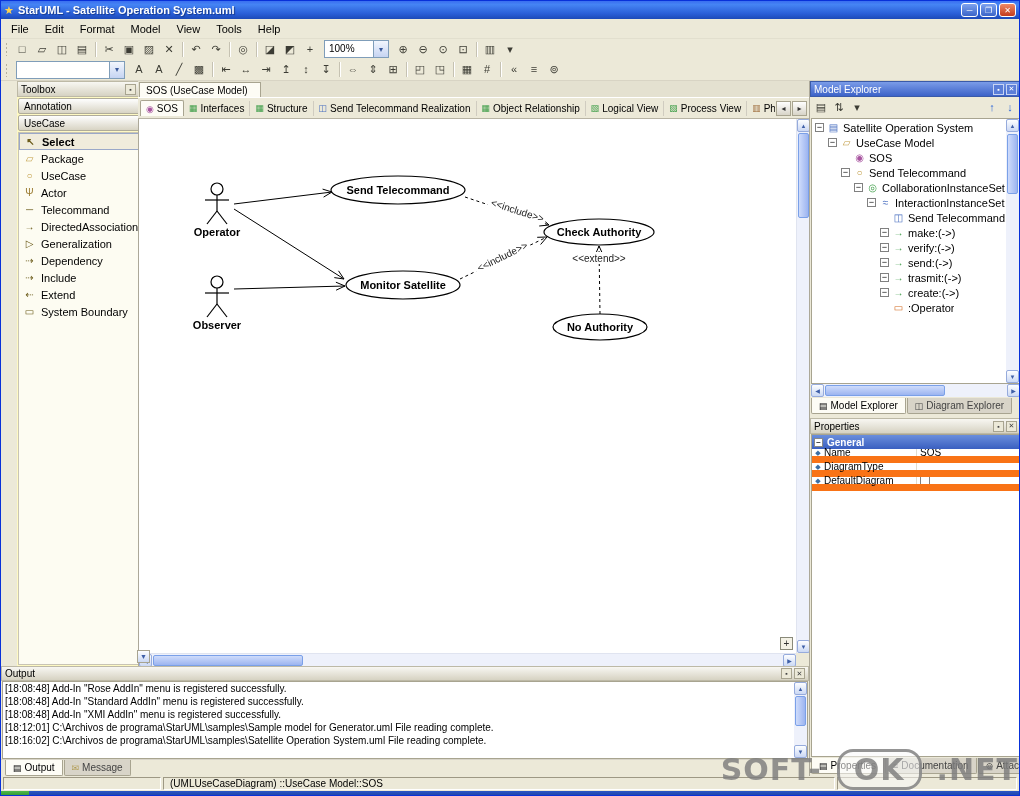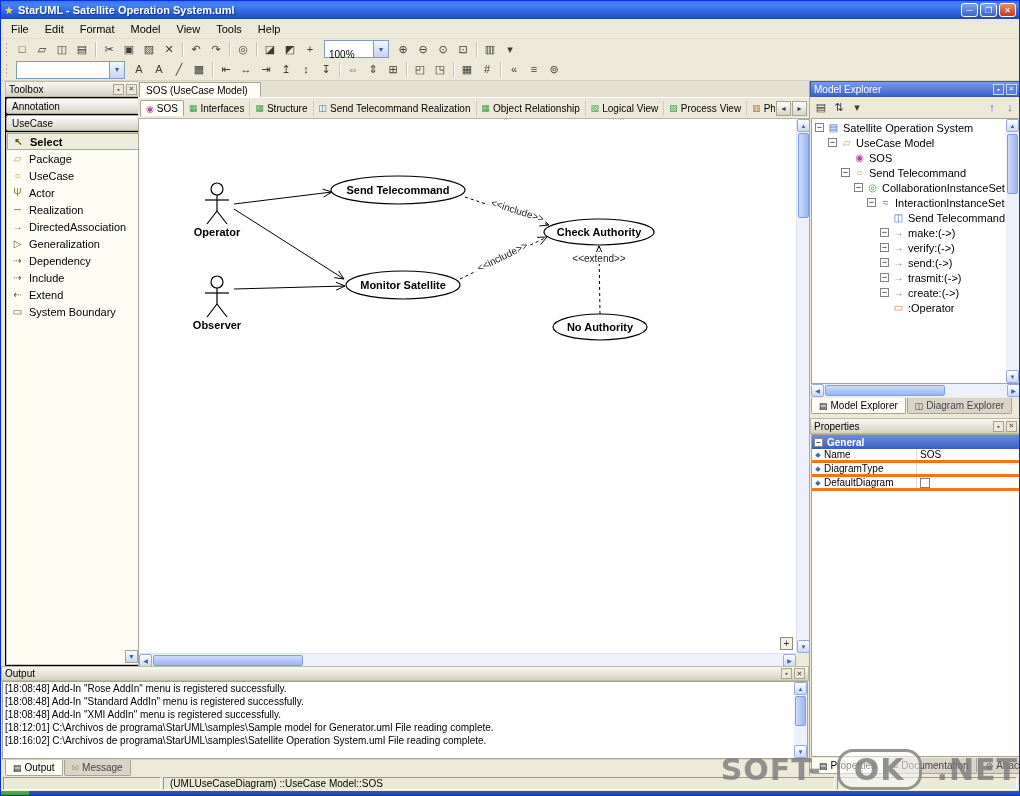--- a/index.html
+++ b/index.html
@@ -19,31 +19,31 @@
   #tb2{position:absolute;left:0;top:58px;width:100%;height:22px;border-bottom:1px solid #d8d4c4}
   #tb1,#tb2{display:flex;align-items:center;background:#ece9d8;padding-left:3px}
   .grip{width:3px;height:14px;margin:0 4px 0 1px;background:radial-gradient(circle,#b5b19e 35%,rgba(0,0,0,0) 40%);background-size:3px 4px}
   .tb-group{display:inline-flex;align-items:center}
   .tb-group.right{margin-left:auto}
   .tb-btn{width:20px;height:17px;display:inline-flex;align-items:center;justify-content:center;border:1px solid rgba(0,0,0,0);border-radius:2px;color:#3c3c34}
   .tb-btn.sm{width:18px;height:16px}
   .tb-glyph{font-size:11px;line-height:1}
   .tb-sep{width:1px;height:15px;background:#c6c2b2;margin:0 3px;box-shadow:1px 0 0 #fff}
   .combo{display:inline-flex;align-items:stretch;height:18px;background:#fff;border:1px solid #7f9db9;margin:0 4px}
-  .combo-val{padding:8px 4px;min-width:48px;font-size:10px}
+  .combo-val{padding:2px 4px;min-width:48px;font-size:10px}
   .combo.wide .combo-val{min-width:92px}
   .combo-arrow{width:15px;background:linear-gradient(#f2f6fd,#c6d4f2);border-left:1px solid #7f9db9;display:flex;align-items:center;justify-content:center;font-size:8px;color:#3a5a9c}
   
   .panel-caption{height:16px;display:flex;align-items:center;justify-content:space-between;padding:0 3px;background:linear-gradient(#f8f7f2,#d6d2c2);border:1px solid #bdb9a6;font-size:10px}
   .panel-caption.blue{background:linear-gradient(#7b9ce8,#3c62c8);color:#fff;border-color:#3a5aa8}
   .cap-btns{display:flex}
   .cap-btn{width:11px;height:11px;margin-left:2px;border:1px solid #a8a490;background:#ece9d8;color:#444;display:inline-flex;align-items:center;justify-content:center;font-size:7px}
   .panel-caption.blue .cap-btn{background:#5b7ed8;border-color:#c8d4f4;color:#fff}
   
-  #toolbox{position:absolute;left:4px;top:80px;width:137px;height:585px;background:#000000;border-right:1px solid #aca899}
+  #toolbox{position:absolute;left:16px;top:80px;width:137px;height:585px;background:#fef9c3;border-right:1px solid #aca899}
   .tbx-group{height:16px;display:flex;align-items:center;padding:0 5px;margin:1px 1px 0 1px;background:linear-gradient(#fefefe,#d8d4c4);border:1px solid #b0ac9a;border-radius:2px;font-size:10px}
   .tbx-list{position:absolute;left:1px;right:1px;top:51px;bottom:1px;background:#fdfcf2;border:1px solid #c8c4b4;overflow:hidden}
   .tbx-item{height:17px;display:flex;align-items:center;padding-left:4px;gap:5px;white-space:nowrap}
   .tbx-item.active{background:#f0ecdc;border:1px solid #9aa8c8;font-weight:bold}
   .tbx-ico{width:13px;text-align:center;font-size:10px;color:#6a5a18}
   .tbx-scroll{position:absolute;right:3px;bottom:3px;width:13px;height:13px;border:1px solid #a8a490;background:linear-gradient(#fdfeff,#cbd8f4);display:flex;align-items:center;justify-content:center;font-size:7px;color:#3e5fa8;z-index:5}
   
   #canvas-col{position:absolute;left:137px;top:80px;width:671px;height:585px;display:flex;flex-direction:column}
   .doc-tab-row{height:17px;background:#e4e1d0;display:flex;align-items:flex-end;padding-left:1px;border-bottom:1px solid #fff}
   .doc-tab{background:#fdfcf5;border:1px solid #a8a490;border-bottom:none;padding:1px 12px 1px 6px;font-size:10px;height:15px;display:flex;align-items:center}
@@ -80,21 +80,21 @@
   .tree-ico{flex:0 0 13px;text-align:center;font-size:10px;margin-right:3px}
   .tree-label{font-size:11px;overflow:hidden}
   .me-tree-wrap .sb-v{top:0;right:0;bottom:0;width:13px}
   .me-hscroll{left:1px;right:1px;top:303px;height:13px}
   .me-tabs{position:absolute;left:1px;right:1px;top:316px;height:19px;display:flex;align-items:flex-start;padding-top:1px;background:#ece9d8}
   .props-caption{position:absolute;left:0;right:0;top:337px}
   .props-body{position:absolute;left:1px;right:1px;top:353px;bottom:19px;background:#fff;border:1px solid #a8a490;overflow:hidden}
   .pg-title{height:16px;display:flex;align-items:center;padding:0 4px;font-weight:bold;font-size:10px;background:#f4f2e6;border-bottom:1px solid #d8d4c8}
   .pg-section{height:14px;display:flex;align-items:center;gap:4px;padding-left:2px;background:linear-gradient(#6a8edc,#3a5fc0);color:#fff;font-size:10px;font-weight:bold}
   .pg-exp{width:9px;height:9px;background:#fff;color:#333;border:1px solid #888;font-size:8px;line-height:7px;text-align:center}
-  .pg-row{height:14px;display:flex;align-items:center;border-bottom:3px solid #f97316;font-size:10px}
+  .pg-row{height:14px;display:flex;align-items:center;border-bottom:7px solid #f97316;font-size:10px}
   .pg-bullet{width:12px;text-align:center;font-size:7px;color:#3a6ea5}
   .pg-label{width:92px;overflow:hidden;white-space:nowrap}
   .pg-val{flex:1;border-left:1px solid #e0ddd0;padding-left:3px;height:100%;display:flex;align-items:center;overflow:hidden}
   .pg-check{display:none;width:10px;height:10px;border:1px solid #808080;background:#fff}
   .pg-row.row-checkbox .pg-check{display:inline-block}
   .rp-tabs{position:absolute;left:1px;right:1px;bottom:0;height:19px;display:flex;align-items:flex-start;padding-top:1px;background:#ece9d8}
   
   .bt-tab{display:inline-flex;align-items:center;gap:3px;padding:1px 7px;height:16px;font-size:10px;color:#444;background:#d8d4c8;border:1px solid #a8a490;border-top:none;border-radius:0 0 2px 2px;margin-right:1px;white-space:nowrap}
   .bt-tab.active{background:#fdfcf5;color:#000}
   .tab-ico{font-size:9px}
@@ -323,21 +323,21 @@
         <div class="tbx-item">
         <span class="tbx-ico ico-usecase">○</span>
         <span class="tbx-label">UseCase</span>
       </div>
         <div class="tbx-item">
         <span class="tbx-ico ico-actor">Ψ</span>
         <span class="tbx-label">Actor</span>
       </div>
         <div class="tbx-item">
         <span class="tbx-ico ico-association">─</span>
-        <span class="tbx-label">Realization</span>
+        <span class="tbx-label">Telecommand</span>
       </div>
         <div class="tbx-item">
         <span class="tbx-ico ico-directed-association">→</span>
         <span class="tbx-label">DirectedAssociation</span>
       </div>
         <div class="tbx-item">
         <span class="tbx-ico ico-generalization">▷</span>
         <span class="tbx-label">Generalization</span>
       </div>
         <div class="tbx-item">

